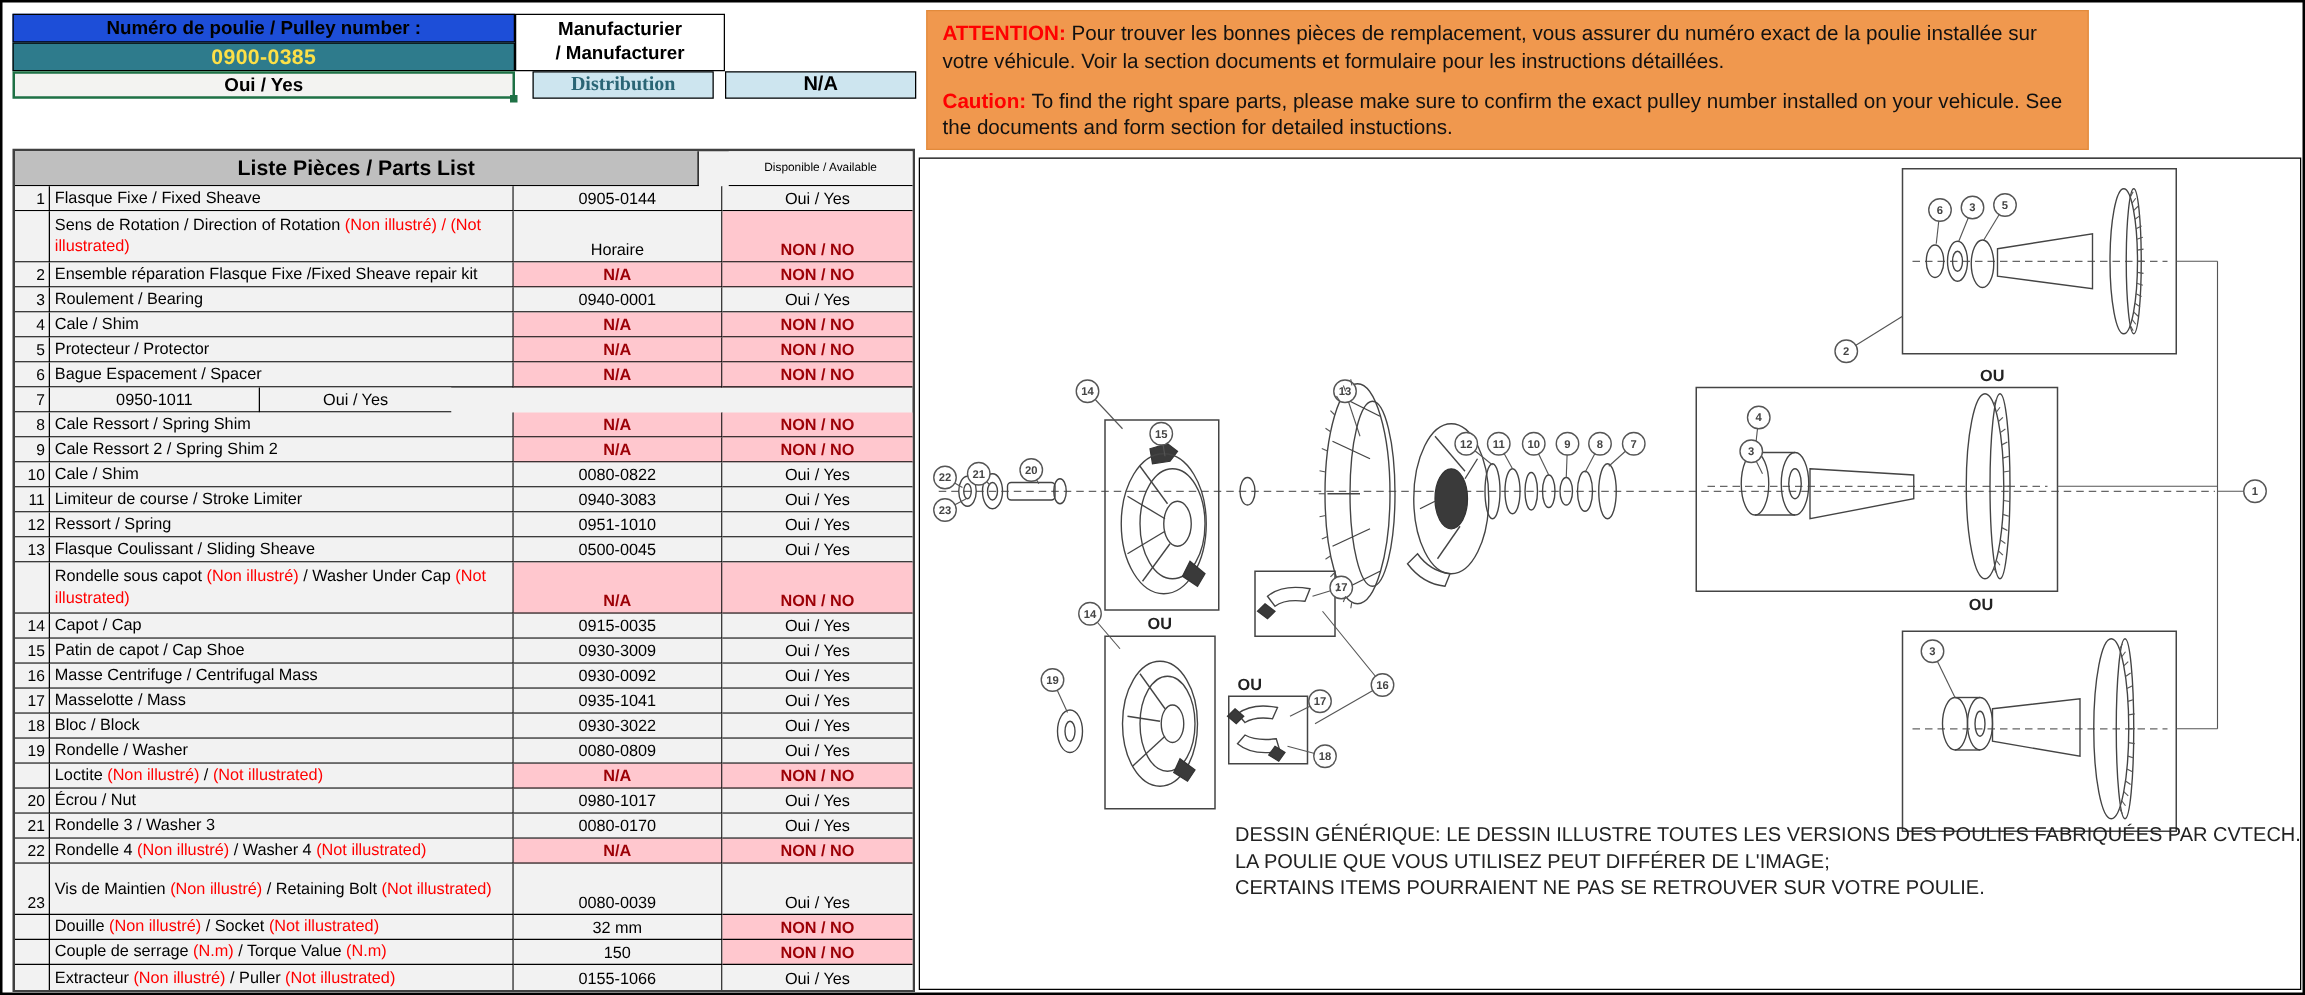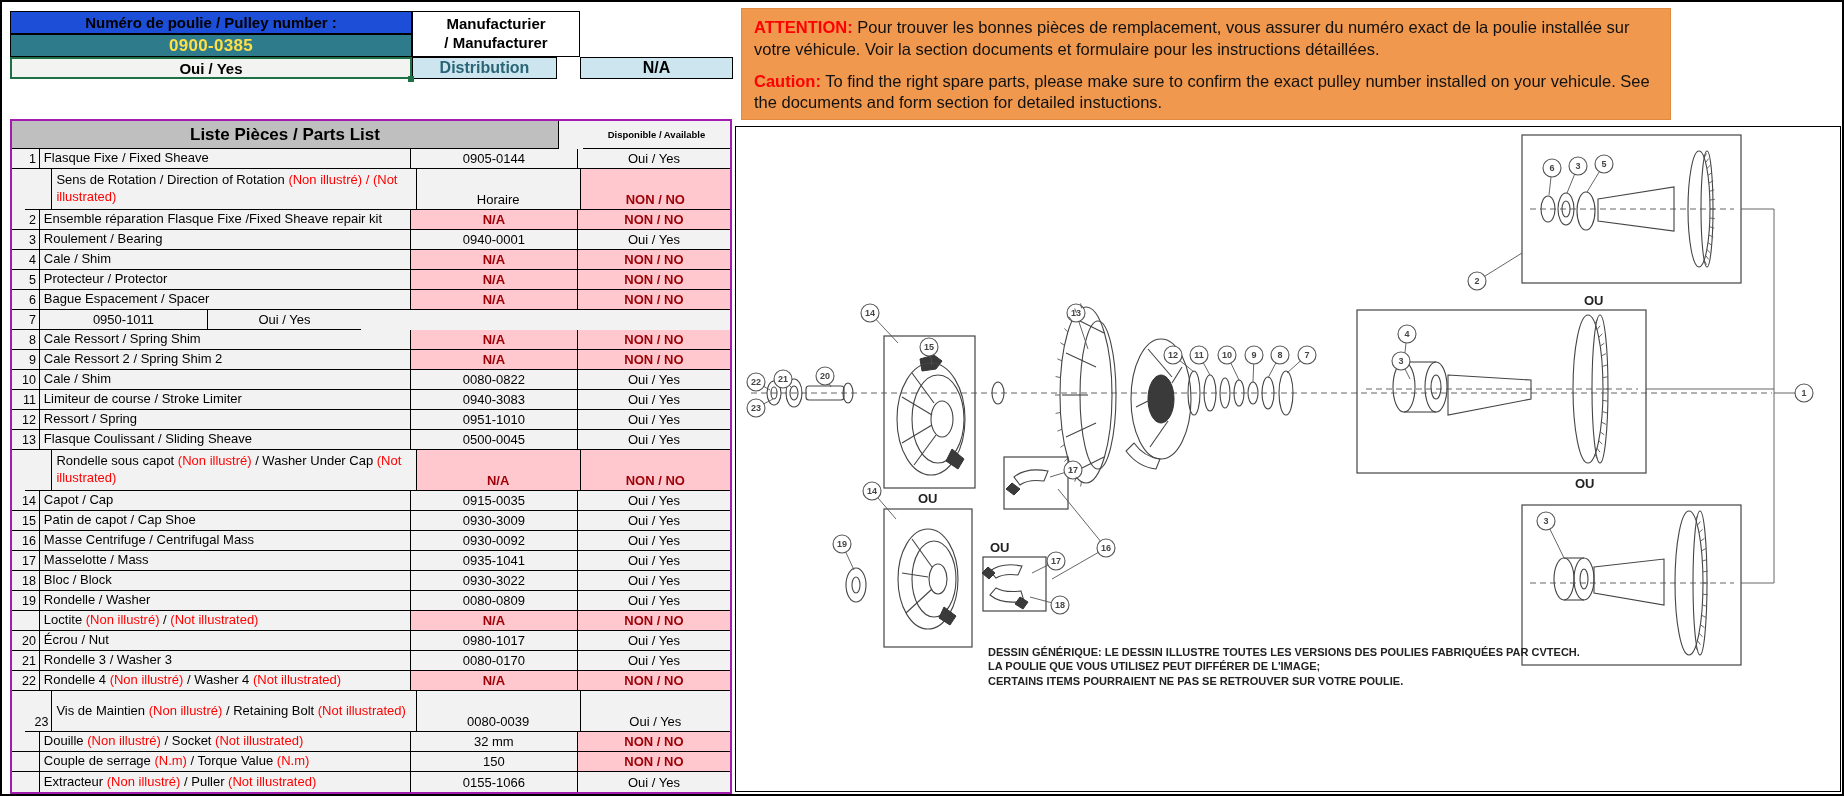--- a/index.html
+++ b/index.html
@@ -17,46 +17,46 @@
   .lblue{background:#cde5ef;}
   .dist-text{color:#2a6575;font-size:16px;}
   
   .attention{position:absolute;left:739px;top:6px;width:930px;height:112px;
              background:#f0984e;border:1px solid #e28a3c;box-sizing:border-box;
              padding:8px 12px;font-size:16.5px;color:#111;line-height:1.32;}
   .attention p{margin:0 0 10px 0;}
   .attn-label{color:#ff0000;font-weight:bold;}
   
   .ptable{position:absolute;left:8px;top:117px;width:722px;
-          border:2px solid #a21caf;box-sizing:border-box;background:#f2f2f2;}
+          border:2px solid #404040;box-sizing:border-box;background:#f2f2f2;}
   .prow{display:flex;width:100%;box-sizing:border-box;}
   .pcell{box-sizing:border-box;border-right:1px solid #000;border-bottom:1px solid #000;
          display:flex;align-items:center;font-size:13px;color:#000;background:#f2f2f2;}
   .pcell:last-child{border-right:none;}
   .prow:last-child .pcell{border-bottom:none;}
   .c-num{width:28px;justify-content:flex-end;padding-right:3px;font-size:12.5px;}
   .c-desc{width:373px;padding:0 4px;flex-wrap:wrap;line-height:1.28;}
   .c-part{width:168px;justify-content:center;text-align:center;}
   .c-avail{width:153px;justify-content:center;text-align:center;}
   .std{height:20px;}
-  .tall{height:41px;padding-left:13px;}
+  .tall{height:41px;}
   .tall .c-desc{align-items:center;}
   .tall .c-num,.tall .c-part,.tall .c-avail{align-items:flex-end;padding-bottom:2px;}
   .seg-red{color:#ff0000;}
   .na{background:#ffc7ce !important;color:#9c0006;font-weight:bold;}
   .no{background:#ffc7ce !important;color:#9c0006;font-weight:bold;}
   .t-head .pcell{height:28px;}
   .t-title{width:569px;background:#bfbfbf;justify-content:center;
            font-weight:bold;font-size:17px;}
-  .t-avail-h{width:153px;justify-content:center;font-weight:bold;font-size:9.5px;margin-left:24px;}
+  .t-avail-h{width:153px;justify-content:center;font-weight:normal;font-size:9.5px;margin-left:24px;}
   
   .diagram{position:absolute;left:733px;top:124px;width:1106px;height:666px;
            border:1px solid #000;box-sizing:border-box;background:#fff;}
   .diagram svg{position:absolute;left:0;top:0;}
-  .dnote{position:absolute;left:252px;top:518px;font-size:11px;font-weight:bold;
+  .dnote{position:absolute;left:252px;top:532px;font-size:16px;font-weight:normal;
          color:#222;line-height:1.3;white-space:nowrap;}
   .box{fill:none;stroke:#444;stroke-width:1.2;}
   .part{fill:none;stroke:#444;stroke-width:1.1;}
   .partd{fill:#3a3a3a;stroke:#333;stroke-width:1;}
   .axis{stroke:#666;stroke-width:1;stroke-dasharray:6 4;fill:none;}
   .lead{stroke:#555;stroke-width:0.9;fill:none;}
   .callout-c{fill:#fff;stroke:#555;stroke-width:1.1;}
   .callout-t{font-size:9px;fill:#444;font-weight:bold;text-anchor:middle;
              font-family:"Liberation Sans",sans-serif;}
   .ou-t{font-size:13px;font-weight:bold;fill:#222;
@@ -69,21 +69,21 @@
 
   <div class="hcell" style="left:8px;top:9px;width:402px;height:23px;font-size:15px;">Numéro de poulie / Pulley number :</div>
   <div class="hcell pulley-num" style="left:8px;top:32px;width:402px;height:23px;">0900-0385</div>
   <div class="hcell avail-cell" style="left:8px;top:55px;width:402px;height:22px;">Oui / Yes</div>
   <div class="fill-handle" style="left:406px;top:74px;"></div>
 
   <div class="hcell two" style="left:410px;top:9px;width:168px;height:46px;font-size:15px;background:#fff;">
     <span>Manufacturier</span>
     <span>/ Manufacturer</span>
   </div>
-  <div class="hcell lblue dist-text" style="left:410px;top:55px;width:145px;height:22px;">Distribution</div>
+  <div class="hcell lblue dist-text" style="left:424px;top:55px;width:145px;height:22px;font-family:Liberation Serif, serif;">Distribution</div>
   <div class="hcell lblue" style="left:578px;top:55px;width:153px;height:22px;font-size:16px;">N/A</div>
 
   <div class="attention">
     <p><span class="attn-label">ATTENTION:</span><span> Pour trouver les bonnes pièces de remplacement, vous assurer du numéro exact de la poulie installée sur votre véhicule. Voir la section documents et formulaire pour les instructions détaillées.</span></p>
     <p><span class="attn-label">Caution:</span><span> To find the right spare parts, please make sure to confirm the exact pulley number installed on your vehicule. See the documents and form section for detailed instuctions.</span></p>
   </div>
 
   <div class="ptable">
     <div class="prow t-head">
       <div class="pcell t-title">Liste Pièces / Parts List</div>

